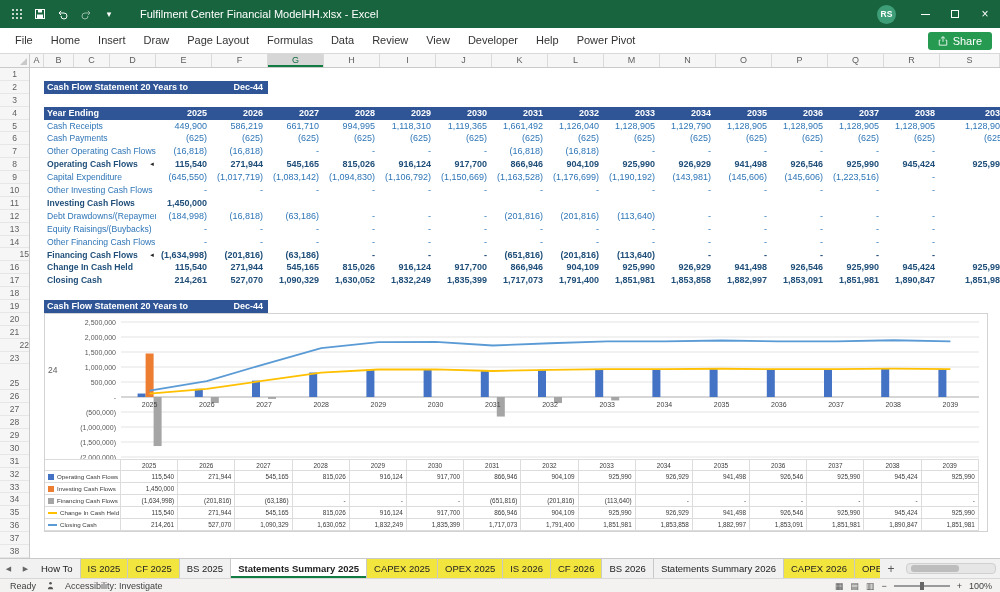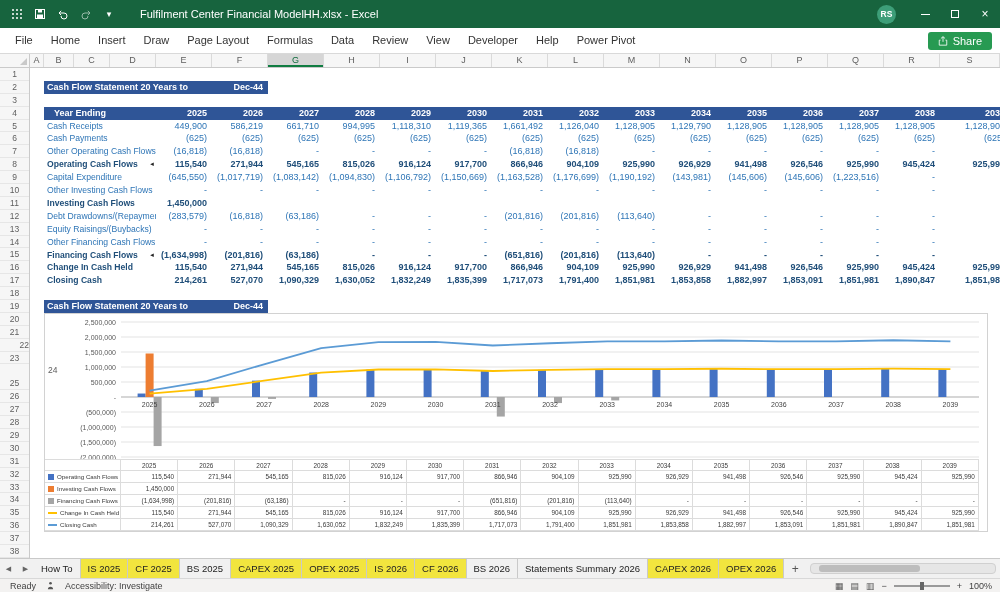--- a/index.html
+++ b/index.html
@@ -32,21 +32,21 @@
   .colhead{font-size:9px;color:#5E5E5E;text-align:center;line-height:13px;border-right:1px solid #DADADA;box-sizing:border-box;flex:none;}
   .colhead.sel{background:#D6D6D6;box-shadow:inset 0 -2px 0 #107C41;color:#0E6B3C;}
 
   
   #sheet{position:relative;height:490px;background:#fff;overflow:hidden;}
   #rownums{position:absolute;left:0;top:0;width:30px;background:#F6F6F6;border-right:1px solid #CACACA;box-sizing:border-box;z-index:3;}
   .rownum{font-size:8.5px;color:#5E5E5E;text-align:center;border-bottom:1px solid #E6E6E6;box-sizing:border-box;}
   #cells{position:absolute;left:0;top:0;width:1000px;height:490px;}
   .band{position:absolute;background:#2F5597;color:#fff;font-weight:bold;font-size:9px;display:flex;justify-content:space-between;box-sizing:border-box;padding:0 5px 0 3px;white-space:nowrap;}
   .yearband{position:absolute;background:#2F5597;color:#fff;display:flex;box-sizing:border-box;}
-  .ylabel{width:112px;font-weight:bold;font-size:9px;padding-left:10px;box-sizing:border-box;flex:none;}
+  .ylabel{width:112px;font-weight:bold;font-size:9px;padding-left:3px;box-sizing:border-box;flex:none;}
   .ycell{font-weight:bold;font-size:9px;text-align:right;padding-right:5px;box-sizing:border-box;flex:none;}
   .drow{position:absolute;display:flex;white-space:nowrap;}
   .rlabel{width:112px;font-size:8.6px;white-space:nowrap;overflow:hidden;padding-left:3px;box-sizing:border-box;display:flex;justify-content:space-between;align-items:center;flex:none;}
   .marker{font-size:6px;color:#222;padding-right:1px;}
   .cell{font-size:9px;text-align:right;padding-right:5px;box-sizing:border-box;white-space:nowrap;overflow:hidden;flex:none;}
   .detail{color:#2E75B6;}
   .total{color:#1F4E79;font-weight:bold;}
 
   
   .chart{position:absolute;background:#fff;border:1px solid #D2D2D2;box-sizing:border-box;z-index:2;}
@@ -196,21 +196,21 @@
         <div class="rownum" style="height: 12.8947px; line-height: 12.8947px;">5</div>
         <div class="rownum" style="height: 12.8947px; line-height: 12.8947px;">6</div>
         <div class="rownum" style="height: 12.8947px; line-height: 12.8947px;">7</div>
         <div class="rownum" style="height: 12.8947px; line-height: 12.8947px;">8</div>
         <div class="rownum" style="height: 12.8947px; line-height: 12.8947px;">9</div>
         <div class="rownum" style="height: 12.8947px; line-height: 12.8947px;">10</div>
         <div class="rownum" style="height: 12.8947px; line-height: 12.8947px;">11</div>
         <div class="rownum" style="height: 12.8947px; line-height: 12.8947px;">12</div>
         <div class="rownum" style="height: 12.8947px; line-height: 12.8947px;">13</div>
         <div class="rownum" style="height: 12.8947px; line-height: 12.8947px;">14</div>
-        <div class="rownum" style="height: 12.8947px; line-height: 12.8947px;">15</div>
+        <div class="rownum" style="height: 12.8947px; line-height: 12.8947px; text-align: right;">15</div>
         <div class="rownum" style="height: 12.8947px; line-height: 12.8947px;">16</div>
         <div class="rownum" style="height: 12.8947px; line-height: 12.8947px;">17</div>
         <div class="rownum" style="height: 12.8947px; line-height: 12.8947px;">18</div>
         <div class="rownum" style="height: 12.8947px; line-height: 12.8947px;">19</div>
         <div class="rownum" style="height: 12.8947px; line-height: 12.8947px;">20</div>
         <div class="rownum" style="height: 12.8947px; line-height: 12.8947px;">21</div>
         <div class="rownum" style="height: 12.8947px; line-height: 12.8947px; text-align: right;">22</div>
         <div class="rownum" style="height: 12.8947px; line-height: 12.8947px;">23</div>
         <div class="rownum" style="height: 12.8947px; line-height: 12.8947px; margin-left: 48px;">24</div>
         <div class="rownum" style="height: 12.8947px; line-height: 12.8947px;">25</div>
@@ -393,21 +393,21 @@
           <div class="cell" style="width: 56px;"></div>
           <div class="cell" style="width: 56px;"></div>
           <div class="cell" style="width: 56px;"></div>
           <div class="cell" style="width: 56px;"></div>
           <div class="cell" style="width: 70px;"></div>
         </div>
         <div class="drow detail" style="left: 44px; top: 141.842px; height: 12.8947px; line-height: 12.8947px; width: 966px;">
           <div class="rlabel">
             <span>Debt Drawdowns/(Repayments)</span>
           </div>
-          <div class="cell" style="width: 56px;">(283,579)</div>
+          <div class="cell" style="width: 56px;">(184,998)</div>
           <div class="cell" style="width: 56px;">(16,818)</div>
           <div class="cell" style="width: 56px;">(63,186)</div>
           <div class="cell" style="width: 56px;">-</div>
           <div class="cell" style="width: 56px;">-</div>
           <div class="cell" style="width: 56px;">-</div>
           <div class="cell" style="width: 56px;">(201,816)</div>
           <div class="cell" style="width: 56px;">(201,816)</div>
           <div class="cell" style="width: 56px;">(113,640)</div>
           <div class="cell" style="width: 56px;">-</div>
           <div class="cell" style="width: 56px;">-</div>
@@ -694,20 +694,21 @@
   </div>
 
   <div id="tabbar">
     <div class="tabnav">◀</div>
     <div class="tabnav">▶</div>
     <div id="tabs-scroller">
         <div class="sheettab plain">How To</div>
         <div class="sheettab yellow">IS 2025</div>
         <div class="sheettab yellow">CF 2025</div>
         <div class="sheettab plain">BS 2025</div>
+        <div class="sheettab active">Statements Summary 2025</div>
         <div class="sheettab yellow">CAPEX 2025</div>
         <div class="sheettab yellow">OPEX 2025</div>
         <div class="sheettab yellow">IS 2026</div>
         <div class="sheettab yellow">CF 2026</div>
         <div class="sheettab plain">BS 2026</div>
         <div class="sheettab plain">Statements Summary 2026</div>
         <div class="sheettab yellow">CAPEX 2026</div>
         <div class="sheettab yellow">OPEX 2026</div>
       </div>
     <div class="addsheet">+</div>

